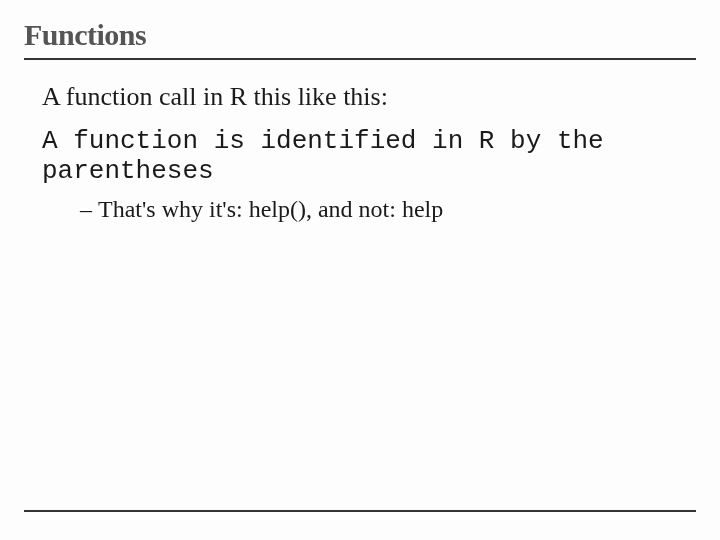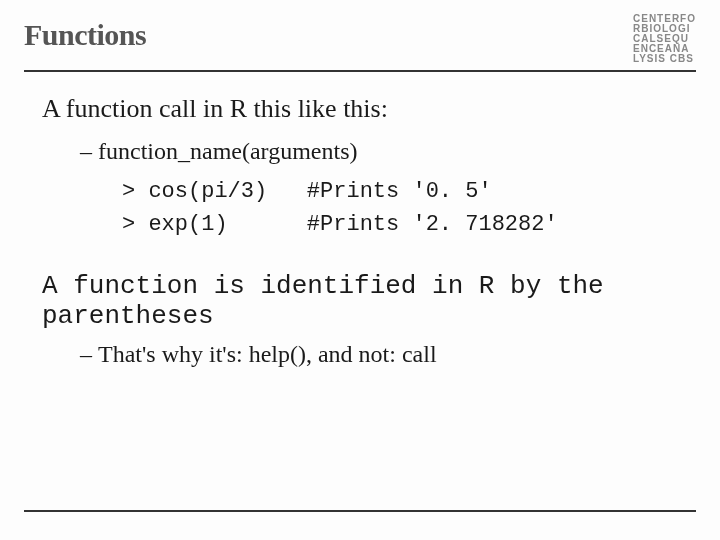--- a/index.html
+++ b/index.html
@@ -85,41 +85,31 @@
     border-top: 2px solid #333;
   }
 </style>
 </head>
 <body>
 
 <div class="slide">
 
   <div class="header-row">
     <div class="title">Functions</div>
-    <div class="logo">CENTERFO
-RBIOLOGI
-CALSEQU
-ENCEANA
-LYSIS CBS</div>
   </div>
   <hr class="hr-top">
 
   <div class="content">
 
     <div class="lead">A function call in R this like this:</div>
 
-    <div class="sub">
-      <span class="dash">–</span><span>function_name(arguments)</span>
-    </div>
 
-    <div class="codeblock">&gt; cos(pi/3)   #Prints '0. 5'
-&gt; exp(1)      #Prints '2. 718282'</div>
 
     <div class="lead2">A function is identified in R by the parentheses</div>
 
     <div class="sub2">
-      <span class="dash">–</span><span>That's why it's: </span><span class="mono">help()</span><span>, and not:  </span><span class="mono">call</span>
+      <span class="dash">–</span><span>That's why it's: </span><span class="mono">help()</span><span>, and not:  </span><span class="mono">help</span>
     </div>
 
   </div>
 
   <hr class="hr-bottom">
 </div>
 
 </body></html>

